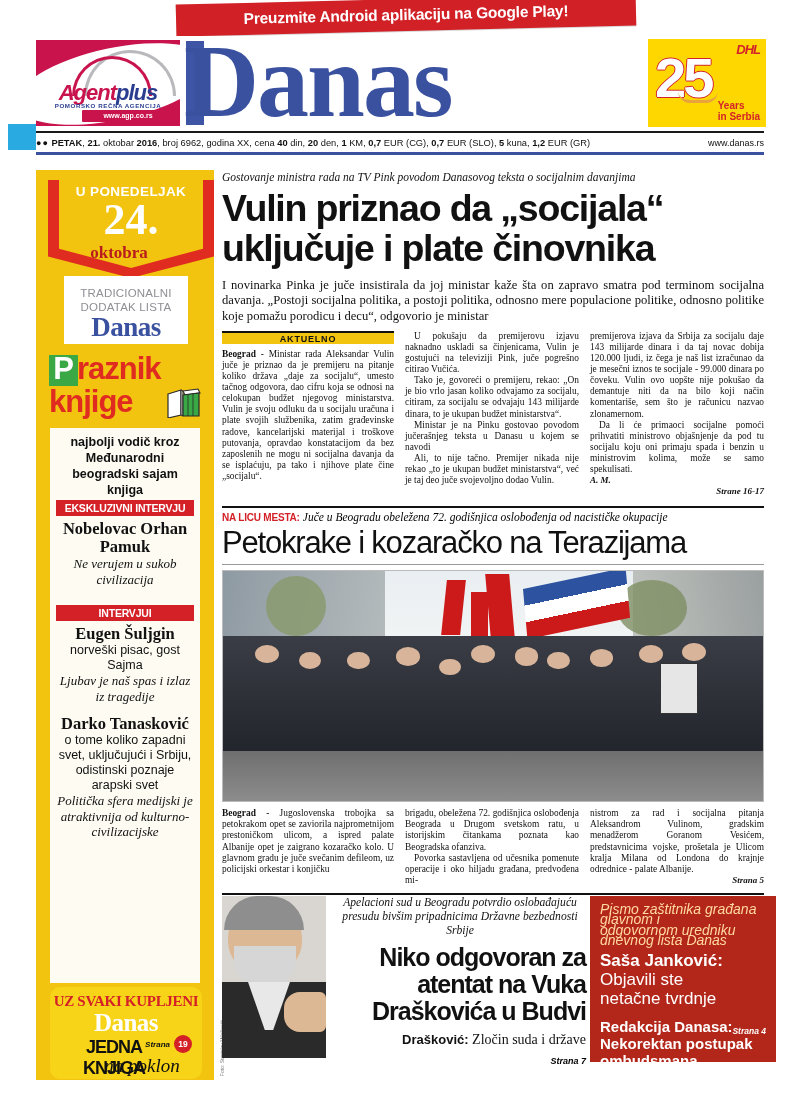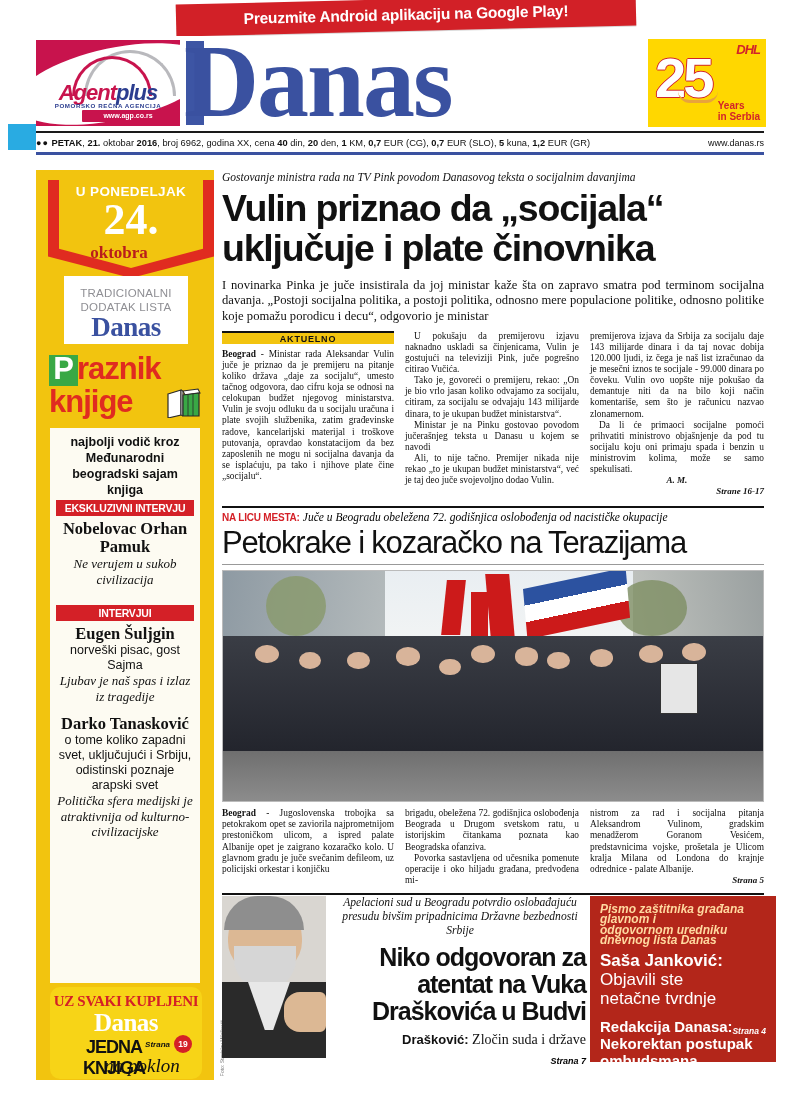--- a/index.html
+++ b/index.html
@@ -274,21 +274,21 @@
     height:13px; background:#f2c40f; color:#111; font-size:9px; font-weight:bold;
     text-align:center; line-height:13px; letter-spacing:.8px;
     border-top:2px solid #111; margin-bottom:5px;
   }
   .body-txt {
     font-family:"Liberation Serif", serif; font-size:9.4px;
     line-height:11.1px; color:#111; text-align:justify; hyphens:auto;
   }
   .body-txt p { margin-bottom:0; text-indent:9px; }
   .body-txt p.noind { text-indent:0; }
-  .sig { text-align:center; font-weight:bold; font-style:italic; font-size:9px; }
+  .sig { text-align:left; font-weight:bold; font-style:italic; font-size:9px; }
   .strane { text-align:right; font-weight:bold; font-style:italic; font-size:9px; }
 
   
   .s2-rule { height:2px; background:#111; margin-top:9px; }
   .s2-kicker { margin-top:3px; font-size:11px; line-height:13px; }
   .s2-kicker .red {
     color:#d42027; font-weight:bold; font-family:"Liberation Sans", sans-serif;
     font-size:10px; letter-spacing:-.2px;
   }
   .s2-kicker .it {
@@ -333,21 +333,21 @@
   .b-sub b { font-family:"Liberation Sans", sans-serif; font-size:13px; }
   .b-strana {
     text-align:right; font-size:9px; font-weight:bold; font-style:italic;
     margin-top:8px;
   }
   .redbox {
     background:#b3261a; color:#fff; width:186px; height:166px;
     padding:8px 10px 8px 10px; position:relative;
   }
   .rb-kick {
-    font-size:12px; font-style:italic; font-weight:bold; line-height:10.5px;
+    font-size:14px; font-style:italic; font-weight:normal; line-height:10.5px;
     color:#ffd9a0;
   }
   .rb-h1 {
     font-family:"Liberation Sans", sans-serif; font-weight:bold; font-size:17px;
     line-height:19px; margin-top:5px;
   }
   .rb-h1s { font-weight:400; }
   .rb-h2 {
     font-family:"Liberation Sans", sans-serif; font-weight:bold; font-size:15px;
     line-height:17px; margin-top:10px;

